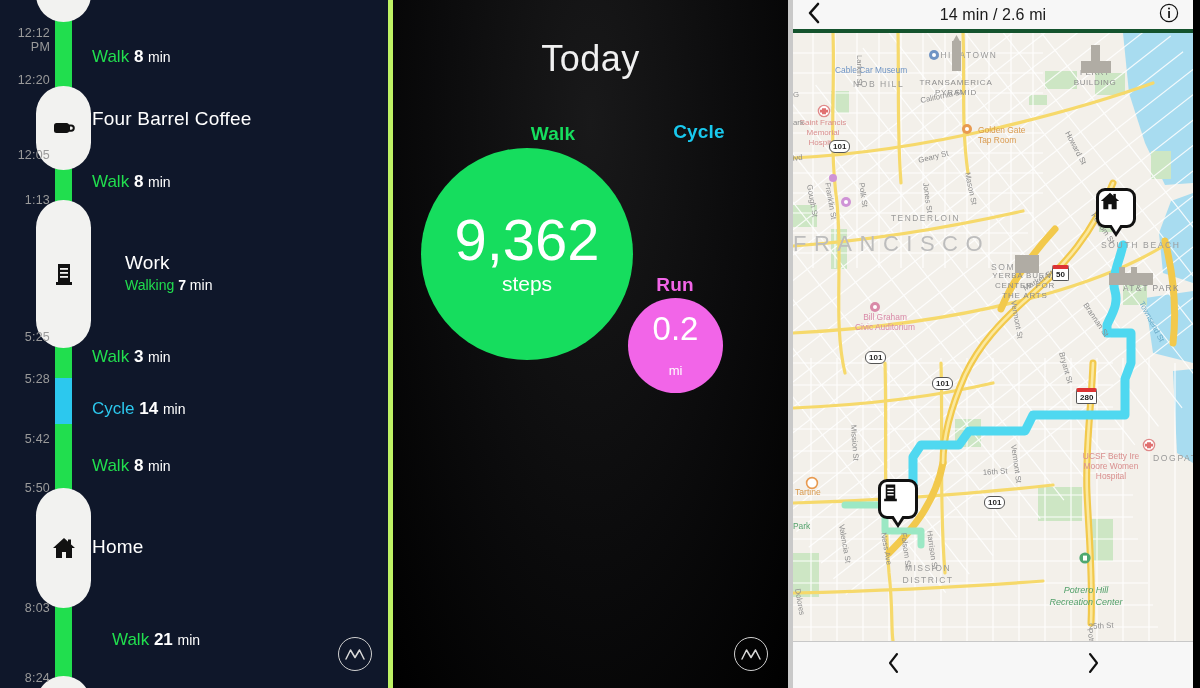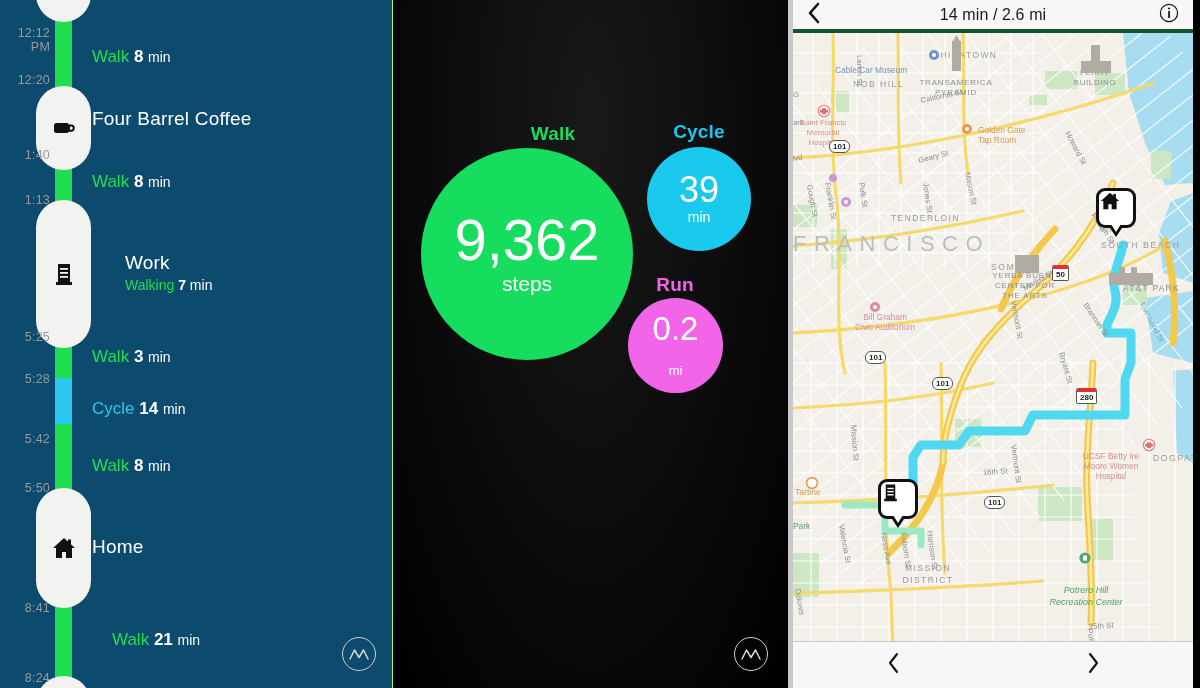--- a/index.html
+++ b/index.html
@@ -8,23 +8,23 @@
     background: #000;
     font-family: "Liberation Sans", sans-serif;
     overflow: hidden;
   }
   .screens { display: flex; width: 1200px; height: 688px; }
 
   
   .panel-timeline {
     position: relative;
     width: 393px; height: 688px;
-    background: #0c4a6e;
+    background: #0f172a;
     overflow: hidden;
-    border-right: 1px solid #bef264;
+    border-right: 5px solid #bef264;
   }
   .tl-track {
     position: absolute;
     left: 55px; top: 0; width: 17px; height: 688px;
   }
   .seg {
     position: absolute; left: 0; width: 17px;
   }
   .seg.walk   { background: #21DE4E; }
   .seg.cycle  { background: #2CC8EE; }
@@ -228,27 +228,27 @@
           <path d="M13 2 2 12h3v10h6v-6h4v6h6V12h3z" fill="#111"></path>
           <rect x="17" y="3.5" width="3" height="5" fill="#111"></rect>
         </svg>
       </span>
     </div>
 
     <div class="place" style="top:676px; height:60px;"></div>
 
     <div class="tl-time" style="top:26px;"><span>12:12</span><br><span>PM</span></div>
     <div class="tl-time" style="top:73px;">12:20</div>
-    <div class="tl-time" style="top:148px;">1:40</div>
+    <div class="tl-time" style="top:148px;">12:05</div>
     <div class="tl-time" style="top:193px;">1:13</div>
     <div class="tl-time" style="top:330px;">5:25</div>
     <div class="tl-time" style="top:372px;">5:28</div>
     <div class="tl-time" style="top:432px;">5:42</div>
     <div class="tl-time" style="top:481px;">5:50</div>
-    <div class="tl-time" style="top:601px;">8:41</div>
+    <div class="tl-time" style="top:601px;">8:03</div>
     <div class="tl-time" style="top:671px;">8:24</div>
 
     <div class="tl-label tl-move" style="top:47px;">
       <span class="act">Walk</span>
       <span class="num">8</span>
       <span class="unit">min</span>
     </div>
 
     <div class="tl-label tl-place-name" style="top:108px;">Four Barrel Coffee</div>
 
@@ -295,32 +295,29 @@
 
     <div class="moves-logo" style="right:16px; bottom:17px;">
       <svg width="22" height="16" viewBox="0 0 22 16">
         <path d="M2 13 L6.5 4 L11 11.5 L15.5 4 L20 13" fill="none" stroke="#d8d8d8" stroke-width="1.5" stroke-linecap="round" stroke-linejoin="round"></path>
       </svg>
     </div>
   </div>
 
   <div class="panel-today">
 
+    <div class="today-title">Today</div>
 
     <div class="bub-cap" style="left:98px; top:123px; width:124px; color:#16DD5E;">Walk</div>
     <div class="bubble" style="left:28px; top:148px; width:212px; height:212px; background:#16DD5E;justify-content:center;">
       <div class="big" style="font-size:58px;">9,362</div>
       <div class="small" style="font-size:21px; margin-top:4px;">steps</div>
     </div>
 
     <div class="bub-cap" style="left:256px; top:121px; width:100px; color:#19C9EE;">Cycle</div>
-    <div class="bubble" style="left:254px; top:147px; width:104px; height:104px; background:#19C9EE;">
-      <div class="big" style="font-size:36px;">39</div>
-      <div class="small" style="font-size:14px; margin-top:1px;">min</div>
-    </div>
 
     <div class="bub-cap" style="left:238px; top:274px; width:88px; color:#F265E8;">Run</div>
     <div class="bubble" style="left:235px; top:298px; width:95px; height:95px; background:#F265E8;">
       <div class="big" style="font-size:33px;">0.2</div>
       <div class="small" style="font-size:13px; margin-top:18px;">mi</div>
     </div>
 
     <div class="t2-time" style="top:490px;">9:12</div>
     <div class="t2-time" style="top:553px;">9:30</div>
     <div class="t2-time" style="top:667px;">11:08</div>

